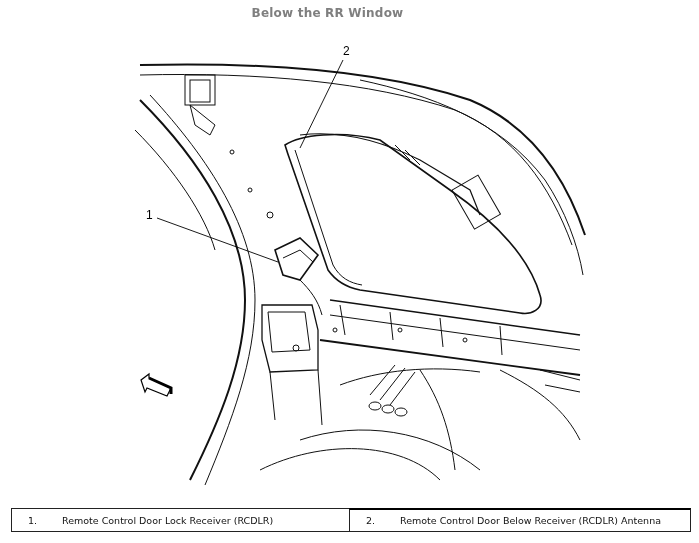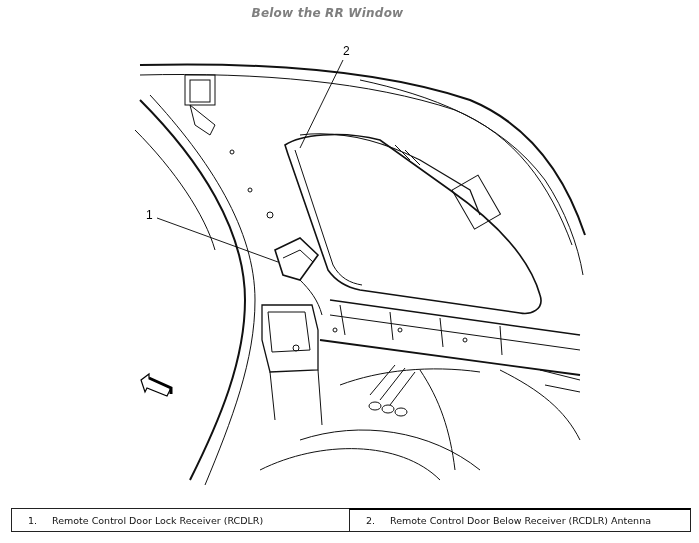--- a/index.html
+++ b/index.html
@@ -1,26 +1,26 @@
 <!DOCTYPE html>
 <html><head>
 <meta charset="utf-8">
 <style>
   html, body { margin: 0; padding: 0; background: #ffffff; }
   body { width: 699px; height: 543px; position: relative; overflow: hidden; font-family: "DejaVu Sans", sans-serif; }
-  .title { position: absolute; left: 0; top: 6px; width: 655px; text-align: center; font-size: 12px; font-weight: bold; color: #7f7f7f; letter-spacing: 0.2px; font-style: italic; }
+  .title { position: absolute; left: 0; top: 6px; width: 655px; text-align: center; font-size: 12px; font-weight: bold; color: #7f7f7f; letter-spacing: 0.2px; }
   .figure { position: absolute; left: 0; top: 30px; width: 699px; height: 470px; }
   .figure svg { width: 699px; height: 470px; display: block; }
   .callout { position: absolute; font-family: "Liberation Sans", sans-serif; font-size: 12px; color: #000; }
   .legend { position: absolute; left: 11px; top: 508px; width: 680px; height: 24px; display: flex; box-sizing: border-box; }
   .legend-cell { box-sizing: border-box; height: 24px; border: 1.5px solid #222; display: flex; align-items: center; font-family: "DejaVu Sans", sans-serif; font-size: 9.5px; color: #111; }
   .legend-cell.c1 { width: 338px; border-right: none; }
   .legend-cell.c2 { width: 342px; border-top: 2px solid #000; }
   .num { display: inline-block; width: 16px; margin-left: 16px; }
-  .lbl { margin-left: 8px; }
+  .lbl { margin-left: 18px; }
 </style>
 </head>
 <body>
 
 <div class="title">Below the RR Window</div>
 
 <div class="figure">
   <svg viewBox="0 30 699 470" xmlns="http://www.w3.org/2000/svg" fill="none" stroke="#111" stroke-width="1">
 
     <path d="M140 65 C 260 62, 380 70, 470 100 C 530 125, 565 175, 585 235" stroke-width="2"></path>

